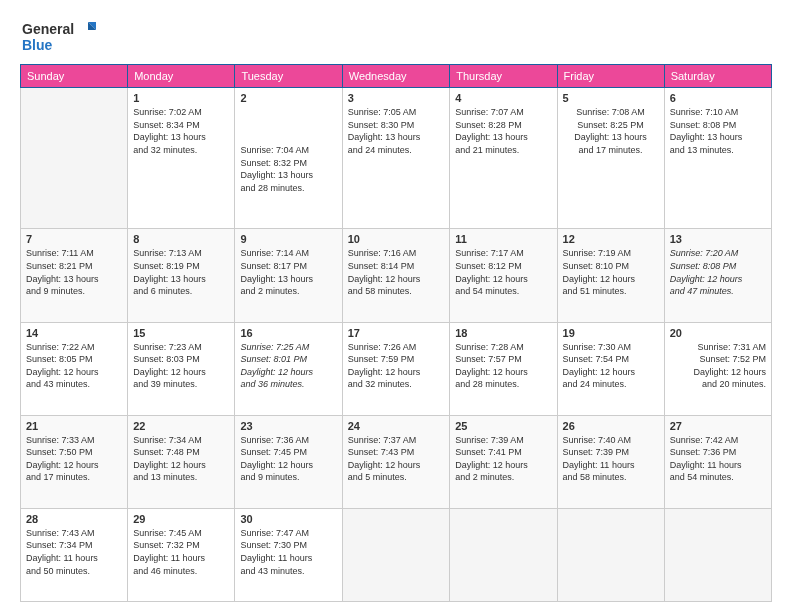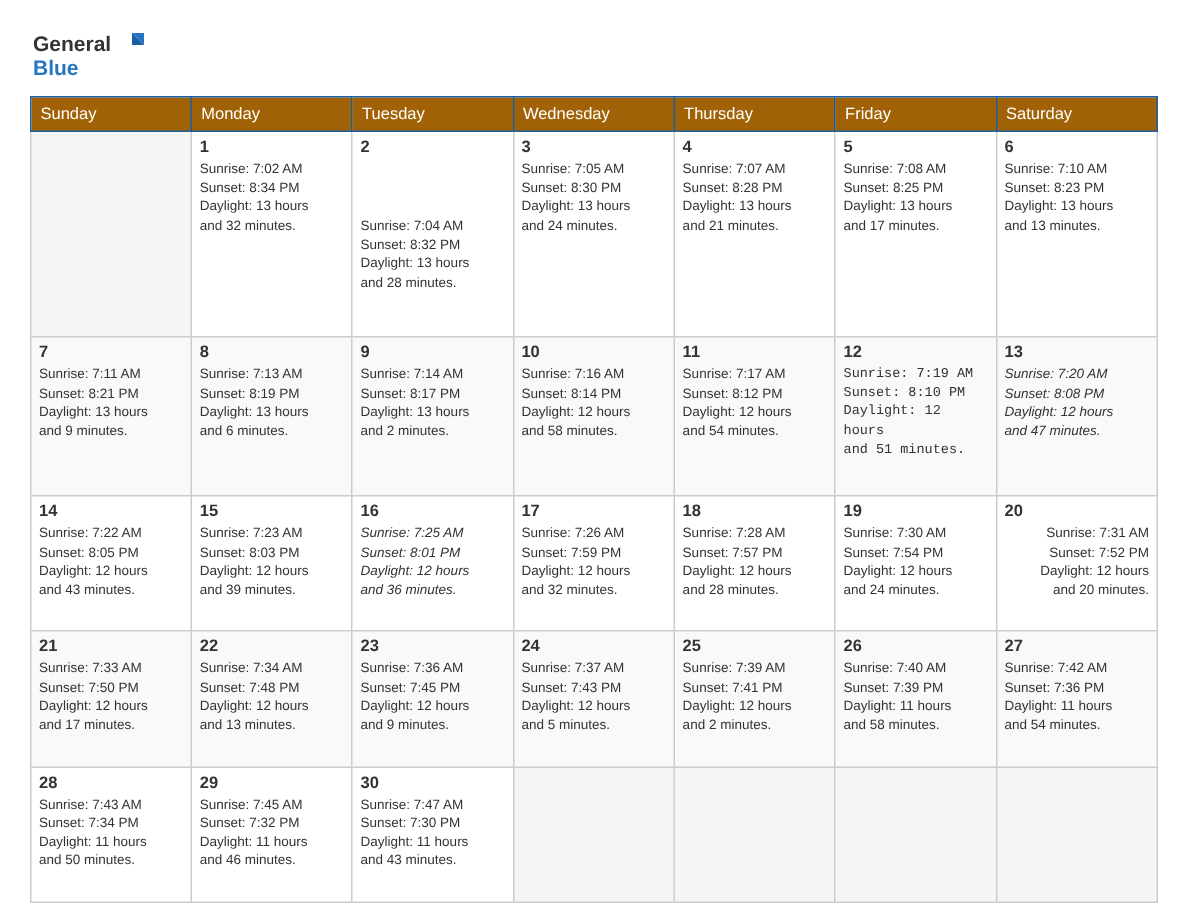--- a/index.html
+++ b/index.html
@@ -41,21 +41,21 @@
       font-size: 14px;
       color: #555;
     }
     .calendar {
       width: 100%;
       border-collapse: collapse;
       flex: 1;
       font-size: 10px;
     }
     .calendar thead tr th {
-      background-color: #a16207;
+      background-color: #ec4899;
       color: white;
       padding: 5px 6px;
       text-align: left;
       font-size: 11px;
       font-weight: normal;
       border: 1px solid #1a5fa0;
     }
     .calendar tbody tr td {
       border: 1px solid #ccc;
       vertical-align: top;
@@ -142,29 +142,29 @@
           </td>
           <td>
             <div class="day-number">4</div>
             <div class="day-detail" style="white-space: pre-line;">Sunrise: 7:07 AM
 Sunset: 8:28 PM
 Daylight: 13 hours
 and 21 minutes.</div>
           </td>
           <td>
             <div class="day-number">5</div>
-            <div class="day-detail" style="white-space: pre-line;">Sunrise: 7:08 AM
+            <div class="day-detail" style="white-space: pre-line; text-align: center;">Sunrise: 7:08 AM
 Sunset: 8:25 PM
 Daylight: 13 hours
 and 17 minutes.</div>
           </td>
           <td>
             <div class="day-number">6</div>
             <div class="day-detail" style="white-space: pre-line;">Sunrise: 7:10 AM
-Sunset: 8:23 PM
+Sunset: 8:08 PM
 Daylight: 13 hours
 and 13 minutes.</div>
           </td>
         </tr>
         <tr>
           <td>
             <div class="day-number">7</div>
             <div class="day-detail" style="white-space: pre-line;">Sunrise: 7:11 AM
 Sunset: 8:21 PM
 Daylight: 13 hours
@@ -193,21 +193,21 @@
           </td>
           <td>
             <div class="day-number">11</div>
             <div class="day-detail" style="white-space: pre-line;">Sunrise: 7:17 AM
 Sunset: 8:12 PM
 Daylight: 12 hours
 and 54 minutes.</div>
           </td>
           <td>
             <div class="day-number">12</div>
-            <div class="day-detail" style="white-space: pre-line; font-family: Liberation Mono, monospace;">Sunrise: 7:19 AM
+            <div class="day-detail" style="white-space: pre-line;">Sunrise: 7:19 AM
 Sunset: 8:10 PM
 Daylight: 12 hours
 and 51 minutes.</div>
           </td>
           <td>
             <div class="day-number">13</div>
             <div class="day-detail" style="white-space: pre-line; font-style: italic;">Sunrise: 7:20 AM
 Sunset: 8:08 PM
 Daylight: 12 hours
 and 47 minutes.</div>

